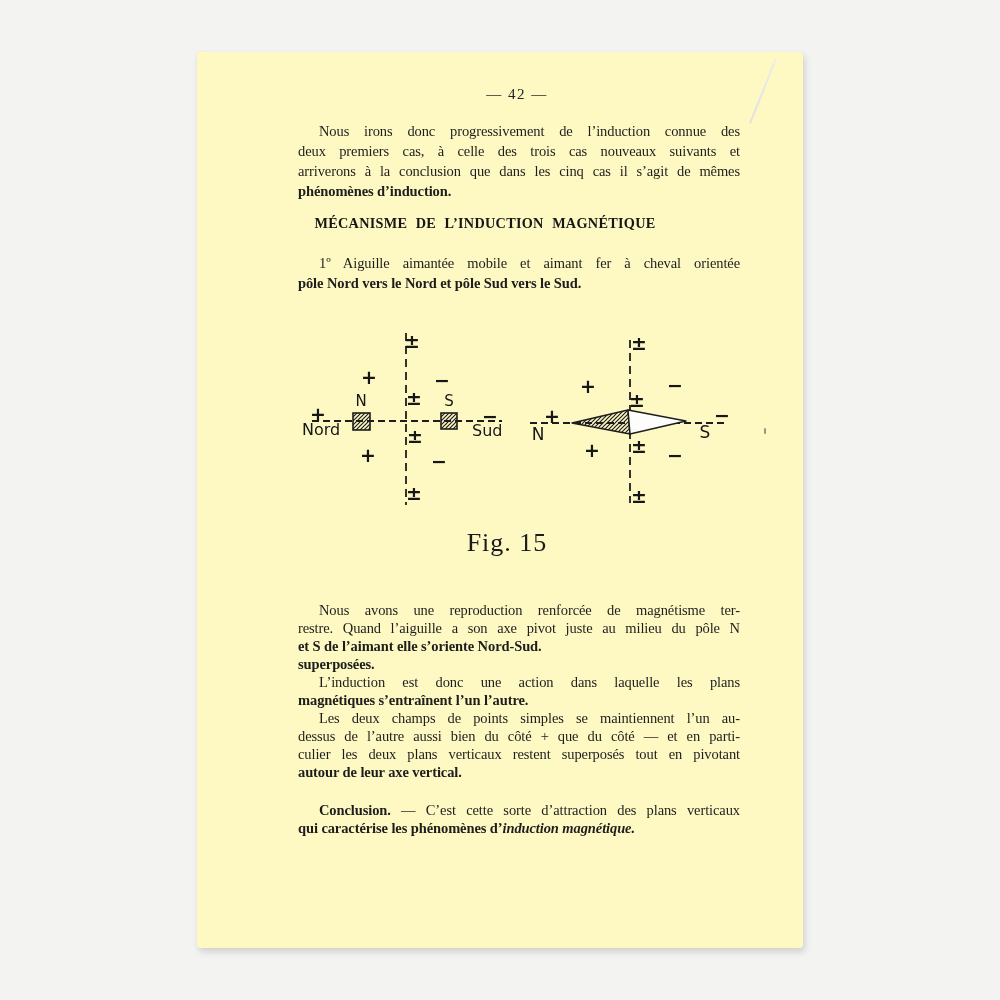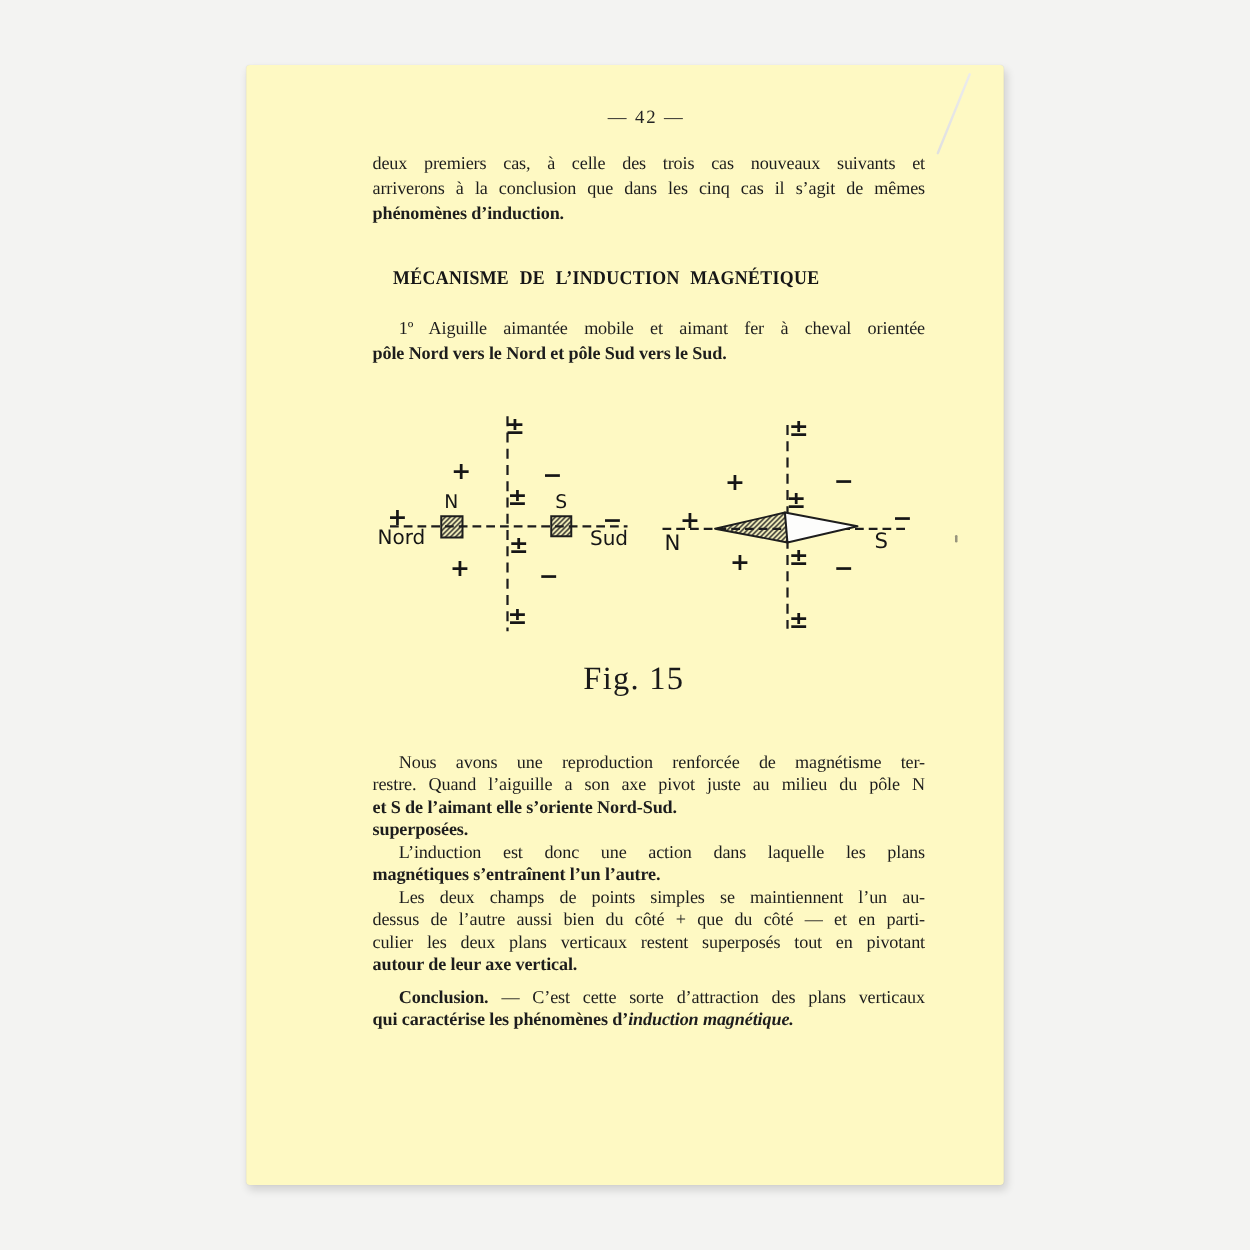--- a/index.html
+++ b/index.html
@@ -36,39 +36,40 @@
   .fig-svg { position:absolute; left:88px; top:273px; }
   .caption {
     top:476px; left:0; width:100%; box-sizing:border-box; padding-left:14px;
     text-align:center; font-family:Liberation Serif, serif;
     font-size:26px; letter-spacing:1px; color:#1a1a1a;
   }
   .lower { top:549px; line-height:18px; font-size:14.5px; }
   .line { text-align:justify; text-align-last:justify; letter-spacing:-0.1px; }
   .line.last { text-align-last:left;font-weight:bold; }
   .line.indent { text-indent:21px; }
-  .conclusion { margin-top:8px; }
+  .conclusion { margin-top:20px; }
   .bold { font-weight:bold; }
   .it { font-style:italic; }
   
   .figlabel { font-family:"DejaVu Sans",sans-serif; font-size:16px; fill:#161616; }
   .figpole  { font-family:"DejaVu Sans",sans-serif; font-size:15px; fill:#161616; }
   .figpole2 { font-family:"DejaVu Sans",sans-serif; font-size:17px; fill:#161616; }
   .sym { font-family:"DejaVu Sans",sans-serif; font-size:19px; font-weight:bold; fill:#161616; }
 </style>
 </head>
 <body>
 
 <div class="page">
 
   <div class="crease"></div>
 
   <div class="block pagenum">— 42 —</div>
 
   <div class="block textcol p1">
+    <div class="line indent">Nous irons donc progressivement de l’induction connue des</div>
     <div class="line">deux premiers cas, à celle des trois cas nouveaux suivants et</div>
     <div class="line">arriverons à la conclusion que dans les cinq cas il s’agit de mêmes</div>
     <div class="line last">phénomènes d’induction.</div>
   </div>
 
   <div class="block heading">MÉCANISME DE L’INDUCTION MAGNÉTIQUE</div>
 
   <div class="block textcol p2">
     <div class="line indent">1º Aiguille aimantée mobile et aimant fer à cheval orientée</div>
     <div class="line last">pôle Nord vers le Nord et pôle Sud vers le Sud.</div>

